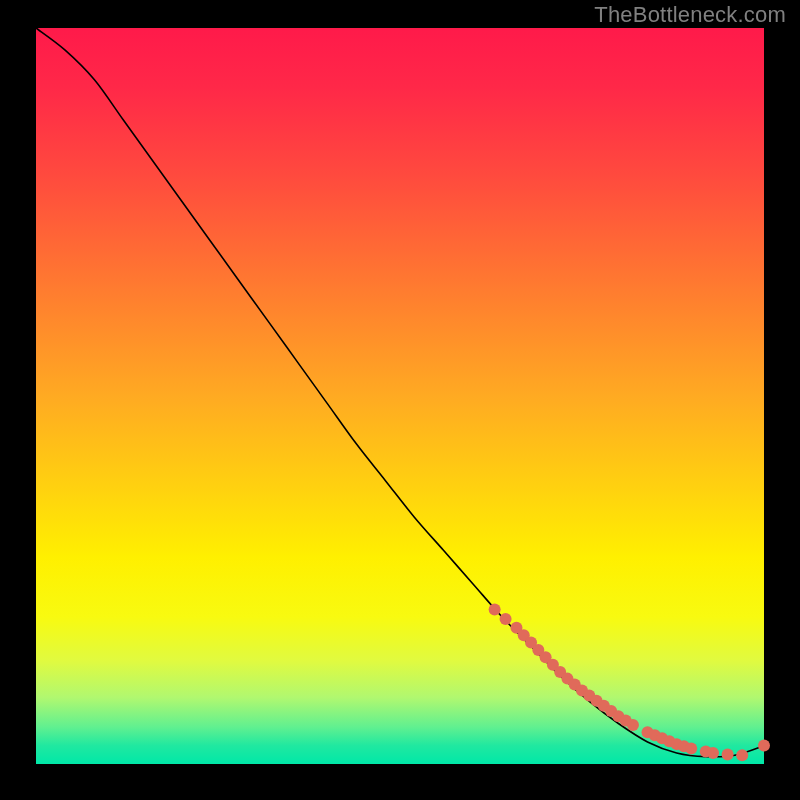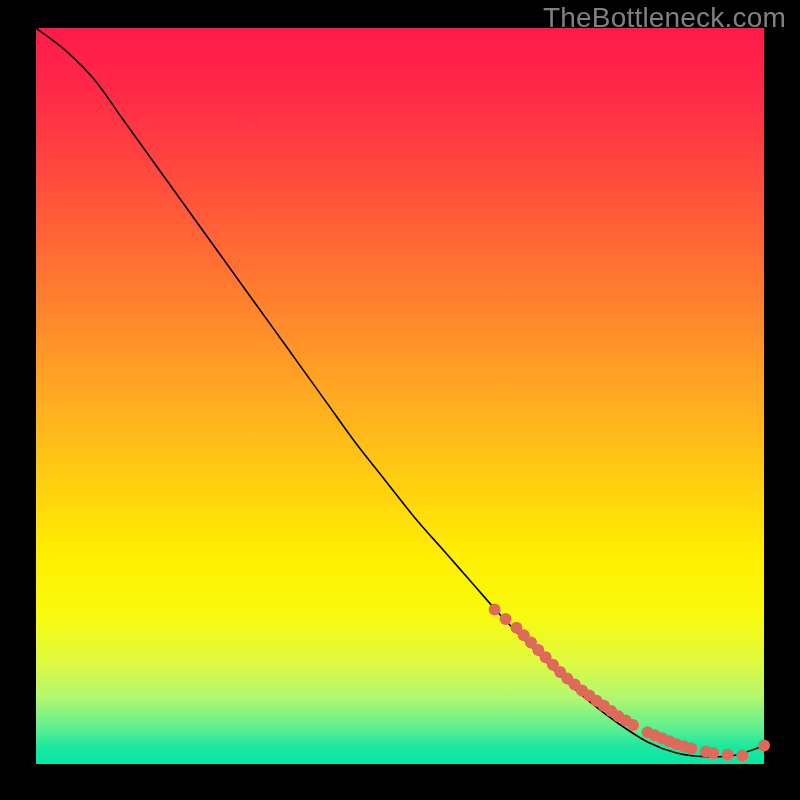--- a/index.html
+++ b/index.html
@@ -14,21 +14,21 @@
   .container {
     position: relative;
     width: 800px;
     height: 800px;
   }
   .watermark {
     position: absolute;
     top: 2px;
     right: 14px;
     color: #808080;
-    font-size: 28px;
+    font-size: 22px;
     font-weight: 500;
     z-index: 20;
     letter-spacing: 0.2px;
   }
   .plot-frame {
     position: absolute;
     left: 36px;
     top: 28px;
     width: 728px;
     height: 736px;

